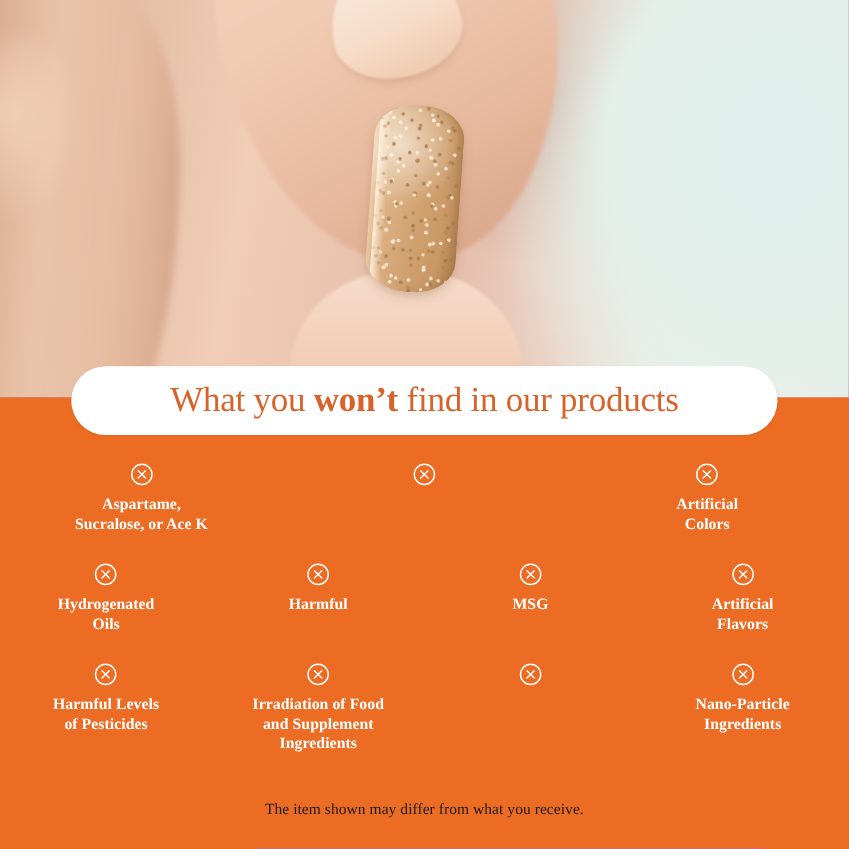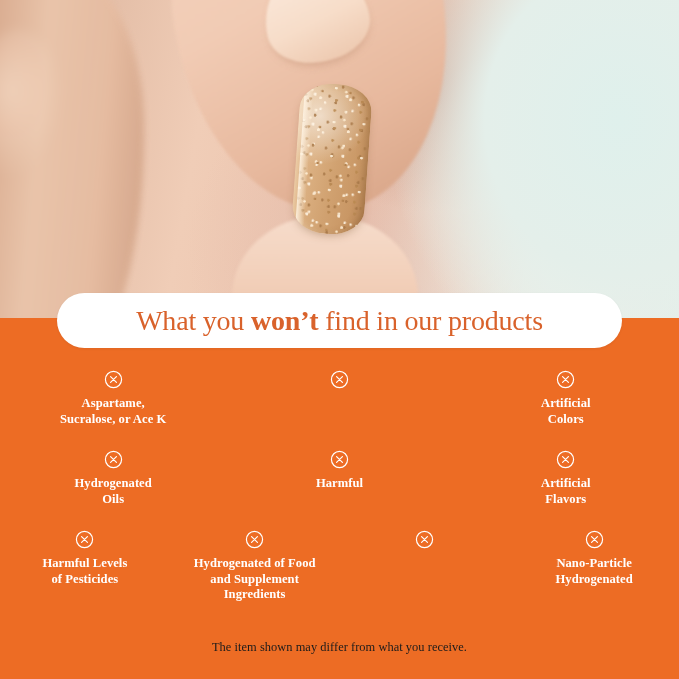--- a/index.html
+++ b/index.html
@@ -305,56 +305,63 @@
               <circle cx="12" cy="12" r="10.2" fill="none" stroke="#ffffff" stroke-width="1.5"></circle>
               <path d="M8.3 8.3 L15.7 15.7 M15.7 8.3 L8.3 15.7" stroke="#ffffff" stroke-width="1.5" stroke-linecap="round"></path>
             </svg>
           <div class="cell-label">Harmful</div>
         </div>
         <div class="cell">
           <svg class="x-icon" viewBox="0 0 24 24">
               <circle cx="12" cy="12" r="10.2" fill="none" stroke="#ffffff" stroke-width="1.5"></circle>
               <path d="M8.3 8.3 L15.7 15.7 M15.7 8.3 L8.3 15.7" stroke="#ffffff" stroke-width="1.5" stroke-linecap="round"></path>
             </svg>
+          <div class="cell-label">MSG</div>
+        </div>
+        <div class="cell">
+          <svg class="x-icon" viewBox="0 0 24 24">
+              <circle cx="12" cy="12" r="10.2" fill="none" stroke="#ffffff" stroke-width="1.5"></circle>
+              <path d="M8.3 8.3 L15.7 15.7 M15.7 8.3 L8.3 15.7" stroke="#ffffff" stroke-width="1.5" stroke-linecap="round"></path>
+            </svg>
           <div class="cell-label">Artificial
 Flavors</div>
         </div>
       </div>
 
       <div class="row row-3">
         <div class="cell">
           <svg class="x-icon" viewBox="0 0 24 24">
               <circle cx="12" cy="12" r="10.2" fill="none" stroke="#ffffff" stroke-width="1.5"></circle>
               <path d="M8.3 8.3 L15.7 15.7 M15.7 8.3 L8.3 15.7" stroke="#ffffff" stroke-width="1.5" stroke-linecap="round"></path>
             </svg>
           <div class="cell-label">Harmful Levels
 of Pesticides</div>
         </div>
         <div class="cell">
           <svg class="x-icon" viewBox="0 0 24 24">
               <circle cx="12" cy="12" r="10.2" fill="none" stroke="#ffffff" stroke-width="1.5"></circle>
               <path d="M8.3 8.3 L15.7 15.7 M15.7 8.3 L8.3 15.7" stroke="#ffffff" stroke-width="1.5" stroke-linecap="round"></path>
             </svg>
-          <div class="cell-label">Hydrogenated of Food
+          <div class="cell-label">Irradiation of Food
 and Supplement
 Ingredients</div>
         </div>
         <div class="cell">
           <svg class="x-icon" viewBox="0 0 24 24">
               <circle cx="12" cy="12" r="10.2" fill="none" stroke="#ffffff" stroke-width="1.5"></circle>
               <path d="M8.3 8.3 L15.7 15.7 M15.7 8.3 L8.3 15.7" stroke="#ffffff" stroke-width="1.5" stroke-linecap="round"></path>
             </svg>
         </div>
         <div class="cell">
           <svg class="x-icon" viewBox="0 0 24 24">
               <circle cx="12" cy="12" r="10.2" fill="none" stroke="#ffffff" stroke-width="1.5"></circle>
               <path d="M8.3 8.3 L15.7 15.7 M15.7 8.3 L8.3 15.7" stroke="#ffffff" stroke-width="1.5" stroke-linecap="round"></path>
             </svg>
           <div class="cell-label">Nano-Particle
-Hydrogenated</div>
+Ingredients</div>
         </div>
       </div>
 
     </div>
 
     <div class="disclaimer">The item shown may differ from what you receive.</div>
 
   </div>
 
 </div>

